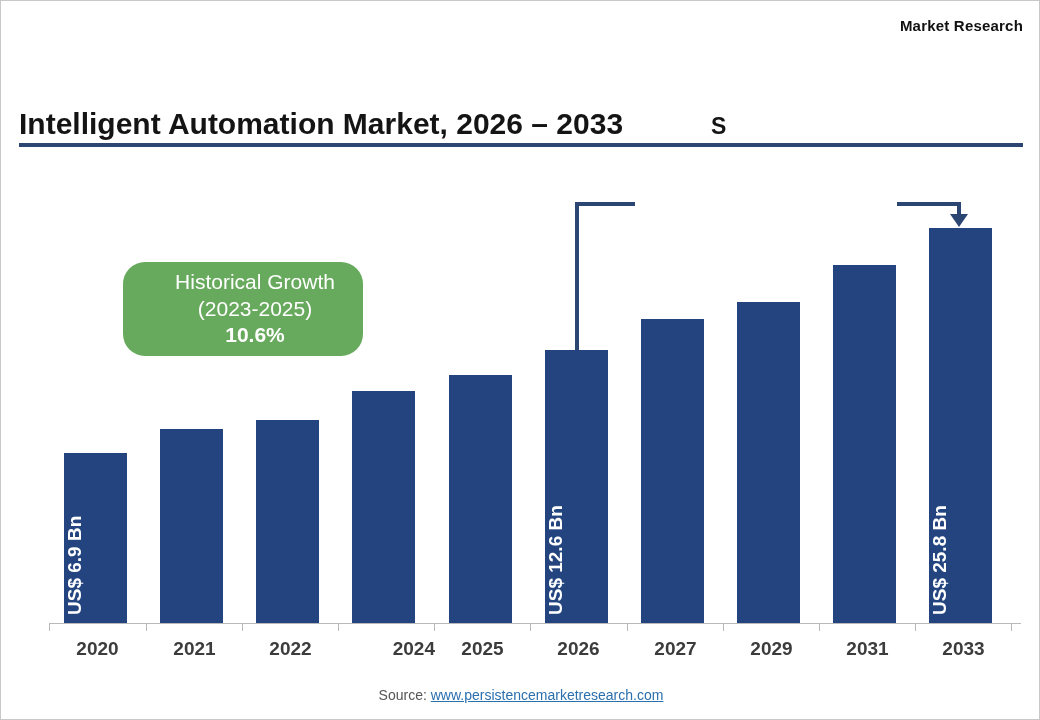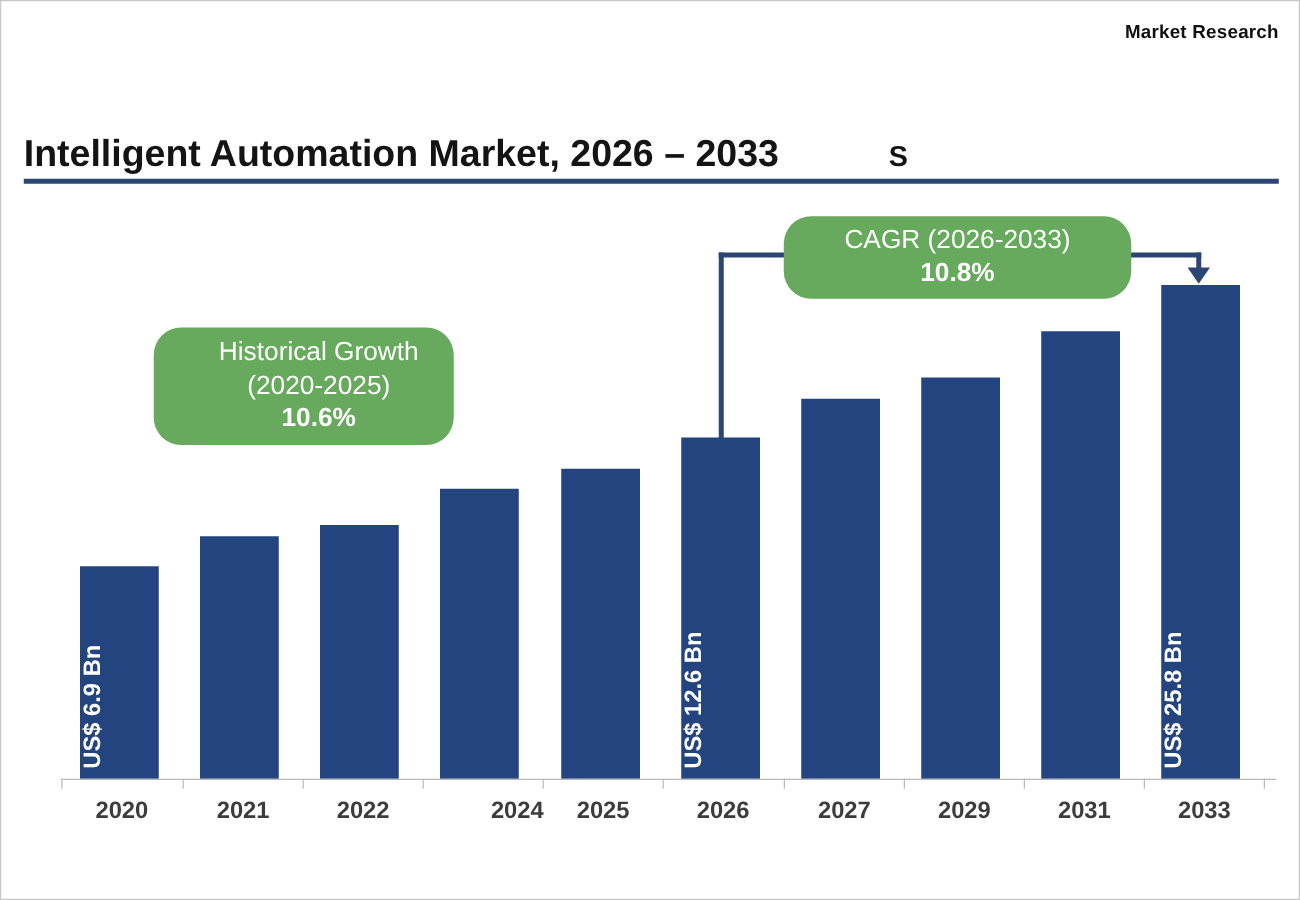--- a/index.html
+++ b/index.html
@@ -252,24 +252,23 @@
     <div class="tick-label" style="left:337px; top:637px; width:97px;text-align:right;">2024</div>
     <div class="tick-label" style="left:433px; top:637px; width:97px;">2025</div>
     <div class="tick-label" style="left:529px; top:637px; width:97px;">2026</div>
     <div class="tick-label" style="left:626px; top:637px; width:97px;">2027</div>
     <div class="tick-label" style="left:722px; top:637px; width:97px;">2029</div>
     <div class="tick-label" style="left:818px; top:637px; width:97px;">2031</div>
     <div class="tick-label" style="left:914px; top:637px; width:97px;">2033</div>
 
     <div class="callout" id="callout-historical">
       <div class="l1">Historical Growth</div>
-      <div class="l2">(2020-2025)</div>
+      <div class="l2">(2023-2025)</div>
       <div class="l3">10.6%</div>
     </div>
 
-    <div class="callout" id="callout-cagr">
-      <div class="l1">CAGR (2026-2033)</div>
-      <div class="l3">10.8%</div>
-    </div>
-  </div>
-
+  </div>
+
+  <div id="source">
+    <span>Source: </span><a href="#">www.persistencemarketresearch.com</a>
+  </div>
 
 </div>
 
 </body></html>

